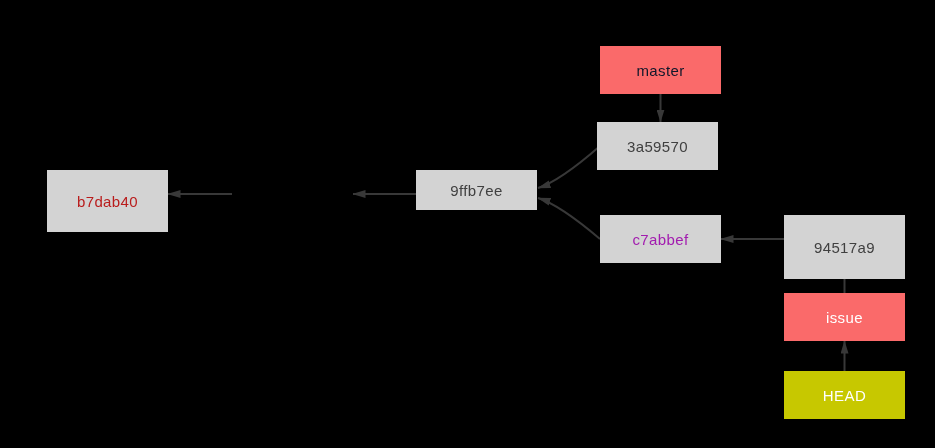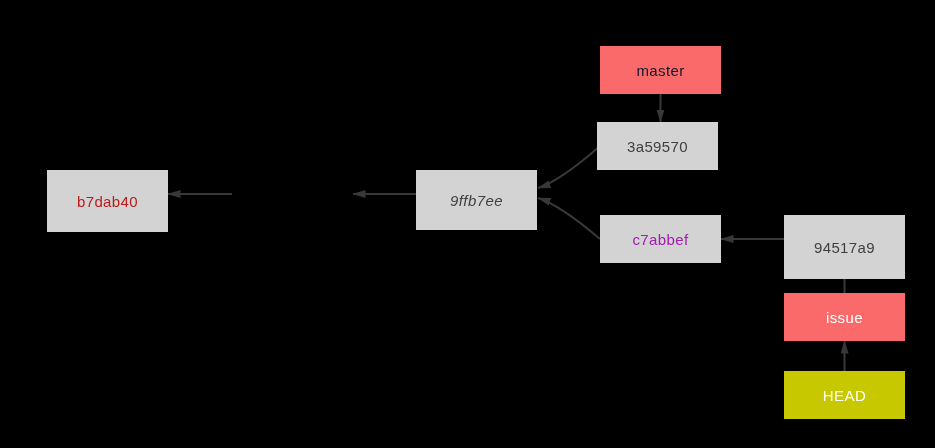--- a/index.html
+++ b/index.html
@@ -64,21 +64,21 @@
         <path class="edge" d="M 416 194 L 353 194" stroke="#383838" marker-end="url(#arrowhead)"></path>
         <path class="edge" d="M 232 194 L 168 194" stroke="#383838" marker-end="url(#arrowhead)"></path>
         <path class="edge" d="M 784 239 L 721 239" stroke="#383838" marker-end="url(#arrowhead)"></path>
         <path class="edge" d="M 844.5 293 L 844.5 263" stroke="#383838" marker-end="url(#arrowhead)"></path>
         <path class="edge" d="M 844.5 371 L 844.5 341" stroke="#383838" marker-end="url(#arrowhead)"></path>
       </g>
   </svg>
 <div class="node" style="left: 47px; top: 170px; width: 121px; height: 62px; background: rgb(211, 211, 211); color: #b91c1c;">
       <span class="node-label">b7dab40</span>
     </div>
-    <div class="node" style="left: 416px; top: 170px; width: 121px; height: 60px; background: rgb(211, 211, 211); color: rgb(64, 64, 64); font-style: italic;">
+    <div class="node" style="left: 416px; top: 170px; width: 121px; height: 40px; background: rgb(211, 211, 211); color: rgb(64, 64, 64);">
       <span class="node-label">9ffb7ee</span>
     </div>
     <div class="node" style="left: 565px; top: 122px; width: 121px; height: 48px; background: rgb(211, 211, 211); color: rgb(64, 64, 64); margin-left: 32px;">
       <span class="node-label">3a59570</span>
     </div>
     <div class="node" style="left: 600px; top: 46px; width: 121px; height: 48px; background: rgb(250, 106, 106); color: #0f172a;">
       <span class="node-label">master</span>
     </div>
     <div class="node" style="left: 600px; top: 215px; width: 121px; height: 48px; background: rgb(211, 211, 211); color: #a21caf;">
       <span class="node-label">c7abbef</span>

